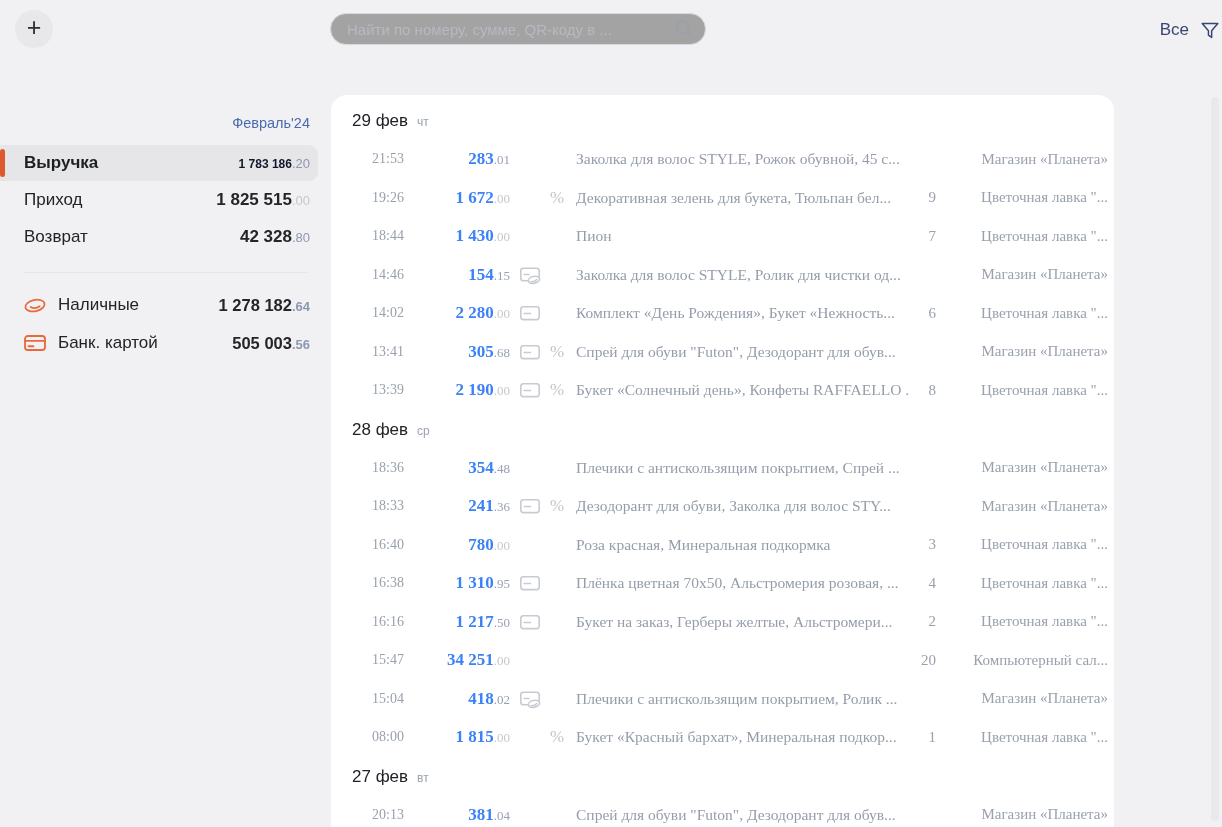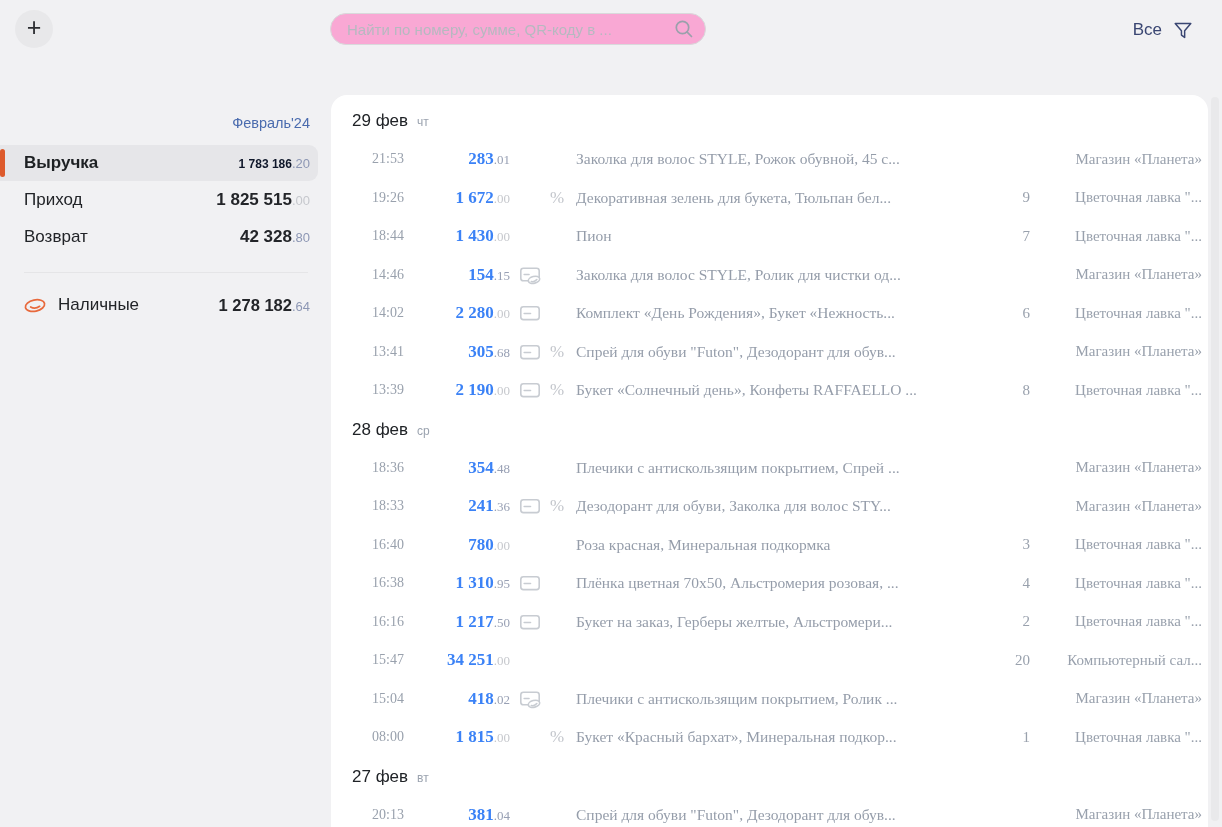--- a/index.html
+++ b/index.html
@@ -14,30 +14,30 @@
   
   .add-btn {
     position:absolute; left:15px; top:10px; width:38px; height:38px;
     border-radius:50%; background:#e8e8ea; border:none; cursor:pointer;
     display:flex; align-items:center; justify-content:center;
     font-size:25px; line-height:1; color:#2b2d31; font-weight:400; padding:0 0 3px 0;
     font-family:"Liberation Sans", sans-serif;
   }
   .search {
     position:absolute; left:330px; top:13px; width:376px; height:32px;
-    background:#f9a8d4; border:1px solid #d9d9db; border-radius:16px;
+    background:#a3a3a3; border:1px solid #d9d9db; border-radius:16px;
     display:flex; align-items:center; padding:0 10px 0 14px;
   }
   .search input {
     border:none; outline:none; flex:1; font-size:15px; color:#3a3c40;
     background:transparent; font-family:"Liberation Sans", sans-serif; min-width:0;
   }
   .search input::placeholder { color:#b6b9c0; }
   .filter {
-    position:absolute; right:28px; top:17px; height:26px;
+    position:absolute; right:1px; top:17px; height:26px;
     display:flex; align-items:center; gap:10px;
     color:#3a4672; font-size:17px; cursor:pointer;
   }
 
   
   .sidebar { position:absolute; left:0; top:95px; width:318px; }
   .period {
     padding:20px 8px 14px 0; text-align:right;
     color:#4a6bae; font-size:14.5px; cursor:pointer;
   }
@@ -51,25 +51,25 @@
     background:#dd5a2c; border-radius:3px;
   }
   .metric.selected .m-label { font-weight:bold; color:#1d2023; }
   .metric.selected .m-val b { font-size:12px; color:#0f172a; }
   .dec { font-style:normal; font-size:13px; color:#8d97b4; }
   .dec.muted { color:#c6c8cd; }
   .divider { height:1px; background:#e5e5e7; margin:17px 10px 13px 24px; }
   .payment { height:38px; display:flex; align-items:center; cursor:pointer; }
   .payment .p-icon { margin-left:22px; width:26px; height:26px; flex:0 0 auto; }
   .payment .p-label { margin-left:10px; font-size:17px; color:#222428; }
-  .payment .p-val { margin-left:auto; margin-right:8px; white-space:nowrap; font-size:16.5px; color:#232529; }
+  .payment .p-val { margin-left:auto; margin-right:8px; white-space:nowrap; font-size:16.5px; color:#232529;font-weight:bold; }
 
   
   .card {
-    position:absolute; left:331px; top:95px; width:877px; bottom:0;
+    position:absolute; left:331px; top:95px; width:783px; bottom:0;
     background:#ffffff; border-radius:16px 16px 0 0;
     padding:16px 6px 0 21px; overflow:hidden;
   }
   .group + .group { margin-top:10px; }
   .group-header { display:flex; align-items:baseline; gap:9px; padding-bottom:8px; line-height:20px; }
   .g-date { font-size:17px; color:#202327; }
   .g-day  { font-size:12px; color:#9ba3af; }
   .row { height:38.5px; display:flex; align-items:center; cursor:pointer;font-family:Liberation Serif, serif; }
   .time { margin-left:20px; width:42px; font-size:14px; color:#99a1ad; flex:0 0 auto; }
   .amt { width:96px; text-align:right; white-space:nowrap; flex:0 0 auto; }
@@ -129,20 +129,29 @@
   <div class="divider"></div>
 
   <div class="payment">
     <svg class="p-icon" viewBox="0 0 24 24" fill="none" stroke="#e8693c" stroke-width="1.6" stroke-linecap="round">
       <ellipse cx="12" cy="12.5" rx="9" ry="5.2" transform="rotate(-12 12 12.5)"></ellipse>
       <path d="M8 13.8 q4 2.4 8.3 -0.6"></path>
     </svg>
     <span class="p-label">Наличные</span>
     <span class="p-val"><b>1 278 182</b><i class="dec">.64</i></span>
   </div>
+  <div class="payment">
+    <svg class="p-icon" viewBox="0 0 24 24" fill="none" stroke="#e8693c" stroke-width="1.7" stroke-linecap="round">
+      <rect x="2.8" y="5.5" width="18.4" height="13" rx="2.6"></rect>
+      <line x1="2.8" y1="10" x2="21.2" y2="10"></line>
+      <line x1="6" y1="15" x2="10.5" y2="15"></line>
+    </svg>
+    <span class="p-label">Банк. картой</span>
+    <span class="p-val"><b>505 003</b><i class="dec">.56</i></span>
+  </div>
 </aside>
 
 <main class="card">
   <section class="group">
     <div class="group-header">
       <span class="g-date">29 фев</span>
       <span class="g-day">чт</span>
     </div>
     <div class="rows">
   <div class="row">

